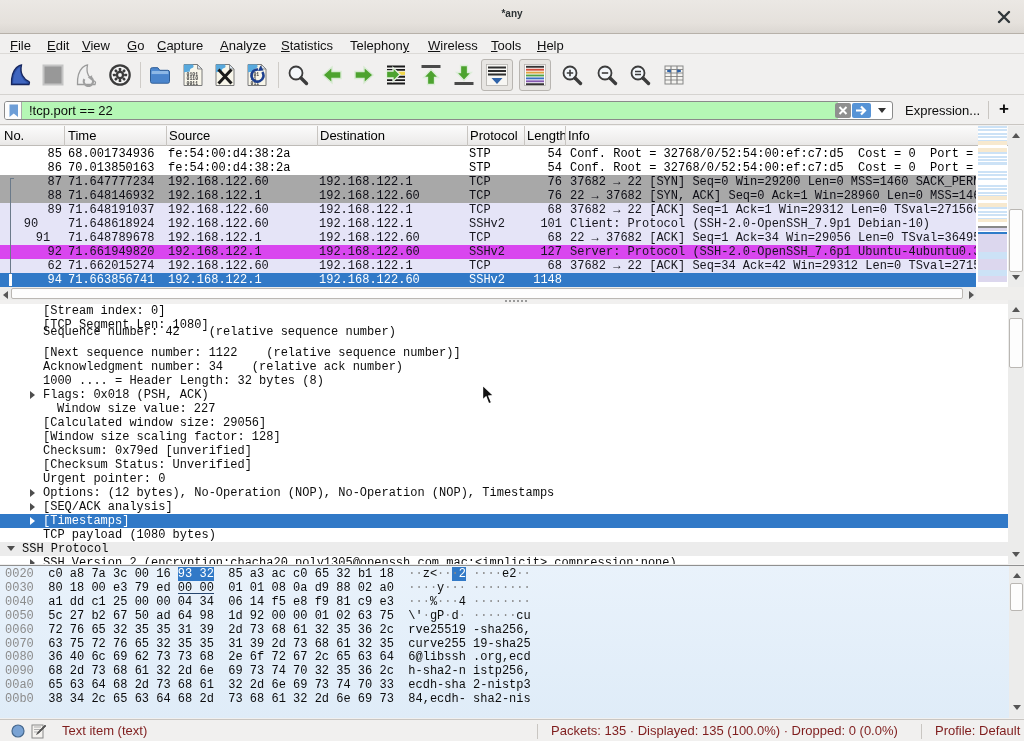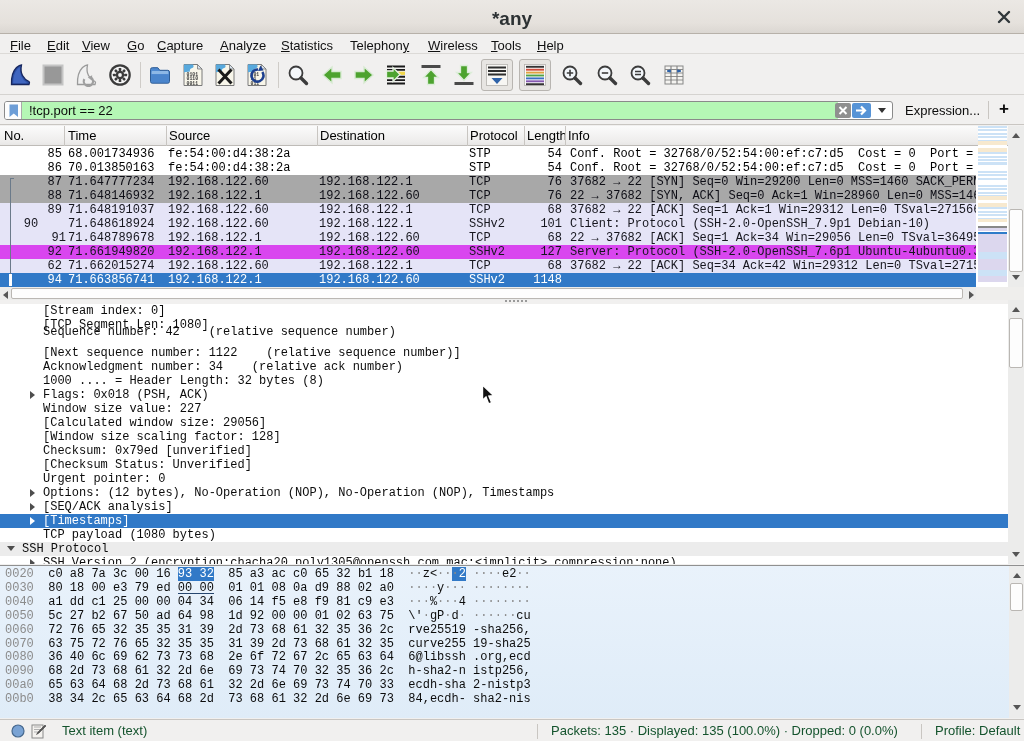--- a/index.html
+++ b/index.html
@@ -1,19 +1,19 @@
 <!DOCTYPE html>
 <html><head><meta charset="utf-8"><style>
 *{margin:0;padding:0;box-sizing:border-box}
 html,body{width:1024px;height:741px;overflow:hidden;font-family:"Liberation Sans",sans-serif;background:#f1f0ef}
 .abs{position:absolute}
 pre{font-family:"Liberation Mono",monospace;font-size:12px;line-height:14px;white-space:pre}
 
 #titlebar{position:absolute;left:0;top:0;width:1024px;height:34px;background:linear-gradient(180deg,#ebe8e4 0%,#e5e1dc 70%,#dbd7d2 100%);border-bottom:1px solid #b7b1a9}
-#titlebar .t{position:absolute;left:0;right:0;top:8px;text-align:center;font-size:19px;font-weight:bold;color:#2c3133}
+#titlebar .t{position:absolute;left:0;right:0;top:8px;text-align:center;font-size:10px;font-weight:bold;color:#2c3133}
 #titlebar .x{position:absolute;right:10px;top:7px;width:20px;height:20px;color:#333}
 
 #menubar{position:absolute;left:0;top:35px;width:1024px;height:19px;background:#f1f0ef;border-bottom:1px solid #dcdad7;font-size:13px;color:#111}
 #menubar span{position:absolute;top:3px}
 #menubar u{text-decoration:underline}
 
 #toolbar{position:absolute;left:0;top:55px;width:1024px;height:40px;background:#f1f0ef;border-bottom:1px solid #d5d3d0}
 .tbi{position:absolute;top:8px;width:24px;height:24px}
 .tbsep{position:absolute;top:7px;width:1px;height:26px;background:#cfccc8}
 .pressed{position:absolute;top:4px;width:32px;height:32px;border:1px solid #b8b5b1;border-radius:3px;background:#e7e5e2}
@@ -47,21 +47,21 @@
 #details{position:absolute;left:0;top:303.5px;width:1008px;height:260.5px;background:#fff;overflow:hidden}
 #details pre{position:absolute;color:#0c0c0c}
 .tri{position:absolute;width:0;height:0;border-top:4px solid transparent;border-bottom:4px solid transparent;border-left:5px solid #4d4d4d}
 .trid{position:absolute;width:0;height:0;border-left:4px solid transparent;border-right:4px solid transparent;border-top:5px solid #4d4d4d}
 
 #hexpane{position:absolute;left:0;top:565px;width:1024px;height:153px;background:linear-gradient(180deg,#e9f2fb,#dfecf8);overflow:hidden;border-top:1px solid #909090}
 #hexpane pre{position:absolute;left:5px;color:#0c0c0c}
 .gr{color:#8b8b8b}
 .hl{background:#3179c7;color:#fff}
 
-#status{position:absolute;left:0;top:719px;width:1024px;height:22px;background:#f1f0ef;border-top:1px solid #c9c6c2;font-size:13px;color:#14532d}
+#status{position:absolute;left:0;top:719px;width:1024px;height:22px;background:#f1f0ef;border-top:1px solid #c9c6c2;font-size:13px;color:#7f1d1d}
 </style></head><body>
 
 <div id="titlebar">
   <div class="t">*any</div>
   <svg class="x" viewBox="0 0 20 20">
       <path d="M5 5 L15 15 M15 5 L5 15" stroke="#30373a" stroke-width="2.4" stroke-linecap="round"></path>
     </svg>
 </div>
 
 <div id="menubar">
@@ -301,21 +301,21 @@
 <div class="prow" style="top:91px;background:#e5e4f7;color:#16161e">
       <pre style="left:0;width:62px;text-align:center">90</pre>
       <pre class="ctime">71.648618924</pre>
       <pre class="csrc">192.168.122.60</pre>
       <pre class="cdst">192.168.122.1</pre>
       <pre class="cproto">SSHv2</pre>
       <pre class="clen">101</pre>
       <pre class="cinfo">Client: Protocol (SSH-2.0-OpenSSH_7.9p1 Debian-10)</pre>
     </div>
 <div class="prow" style="top:105px;background:#e5e4f7;color:#16161e">
-      <pre style="left:4px;width:62px;text-align:right">91</pre>
+      <pre style="left:12px;width:62px;text-align:center">91</pre>
       <pre class="ctime">71.648789678</pre>
       <pre class="csrc">192.168.122.1</pre>
       <pre class="cdst">192.168.122.60</pre>
       <pre class="cproto">TCP</pre>
       <pre class="clen">68</pre>
       <pre class="cinfo">22 → 37682 [ACK] Seq=1 Ack=34 Win=29056 Len=0 TSval=364952</pre>
     </div>
 <div class="prow" style="top:119px;background:#d946ef;color:#16161e">
       <pre style="left:0;width:62px;text-align:right">92</pre>
       <pre class="ctime">71.661949820</pre>
@@ -390,21 +390,21 @@
 <div class="abs" style="left:525px;top:300px;width:2px;height:2px;background:#9a9a9a"></div>
 <div id="details">
     <pre style="left:43px;top:0.0px">[Stream index: 0]</pre>
 <pre style="left:43px;top:14.0px">[TCP Segment Len: 1080]</pre>
 <pre style="left:43px;top:21px">Sequence number: 42    (relative sequence number)</pre>
 <pre style="left:43px;top:42.0px">[Next sequence number: 1122    (relative sequence number)]</pre>
 <pre style="left:43px;top:56.0px">Acknowledgment number: 34    (relative ack number)</pre>
 <pre style="left:43px;top:70.0px">1000 .... = Header Length: 32 bytes (8)</pre>
 <div class="tri" style="left:30px;top:87.0px;border-left-color:#4d4d4d"></div>
 <pre style="left:43px;top:84.0px">Flags: 0x018 (PSH, ACK)</pre>
-<pre style="left:43px;top:98.0px">Window size value: 227</pre>
+<pre style="left:57px;top:98.0px">Window size value: 227</pre>
 <pre style="left:43px;top:112.0px">[Calculated window size: 29056]</pre>
 <pre style="left:43px;top:126.0px">[Window size scaling factor: 128]</pre>
 <pre style="left:43px;top:140.0px">Checksum: 0x79ed [unverified]</pre>
 <pre style="left:43px;top:154.0px">[Checksum Status: Unverified]</pre>
 <pre style="left:43px;top:168.0px">Urgent pointer: 0</pre>
 <div class="tri" style="left:30px;top:185.0px;border-left-color:#4d4d4d"></div>
 <pre style="left:43px;top:182.0px">Options: (12 bytes), No-Operation (NOP), No-Operation (NOP), Timestamps</pre>
 <div class="tri" style="left:30px;top:199.0px;border-left-color:#4d4d4d"></div>
 <pre style="left:43px;top:196.0px">[SEQ/ACK analysis]</pre>
 <div class="abs" style="left:0;top:210.0px;width:1008px;height:14px;background:#3179c7"></div>

